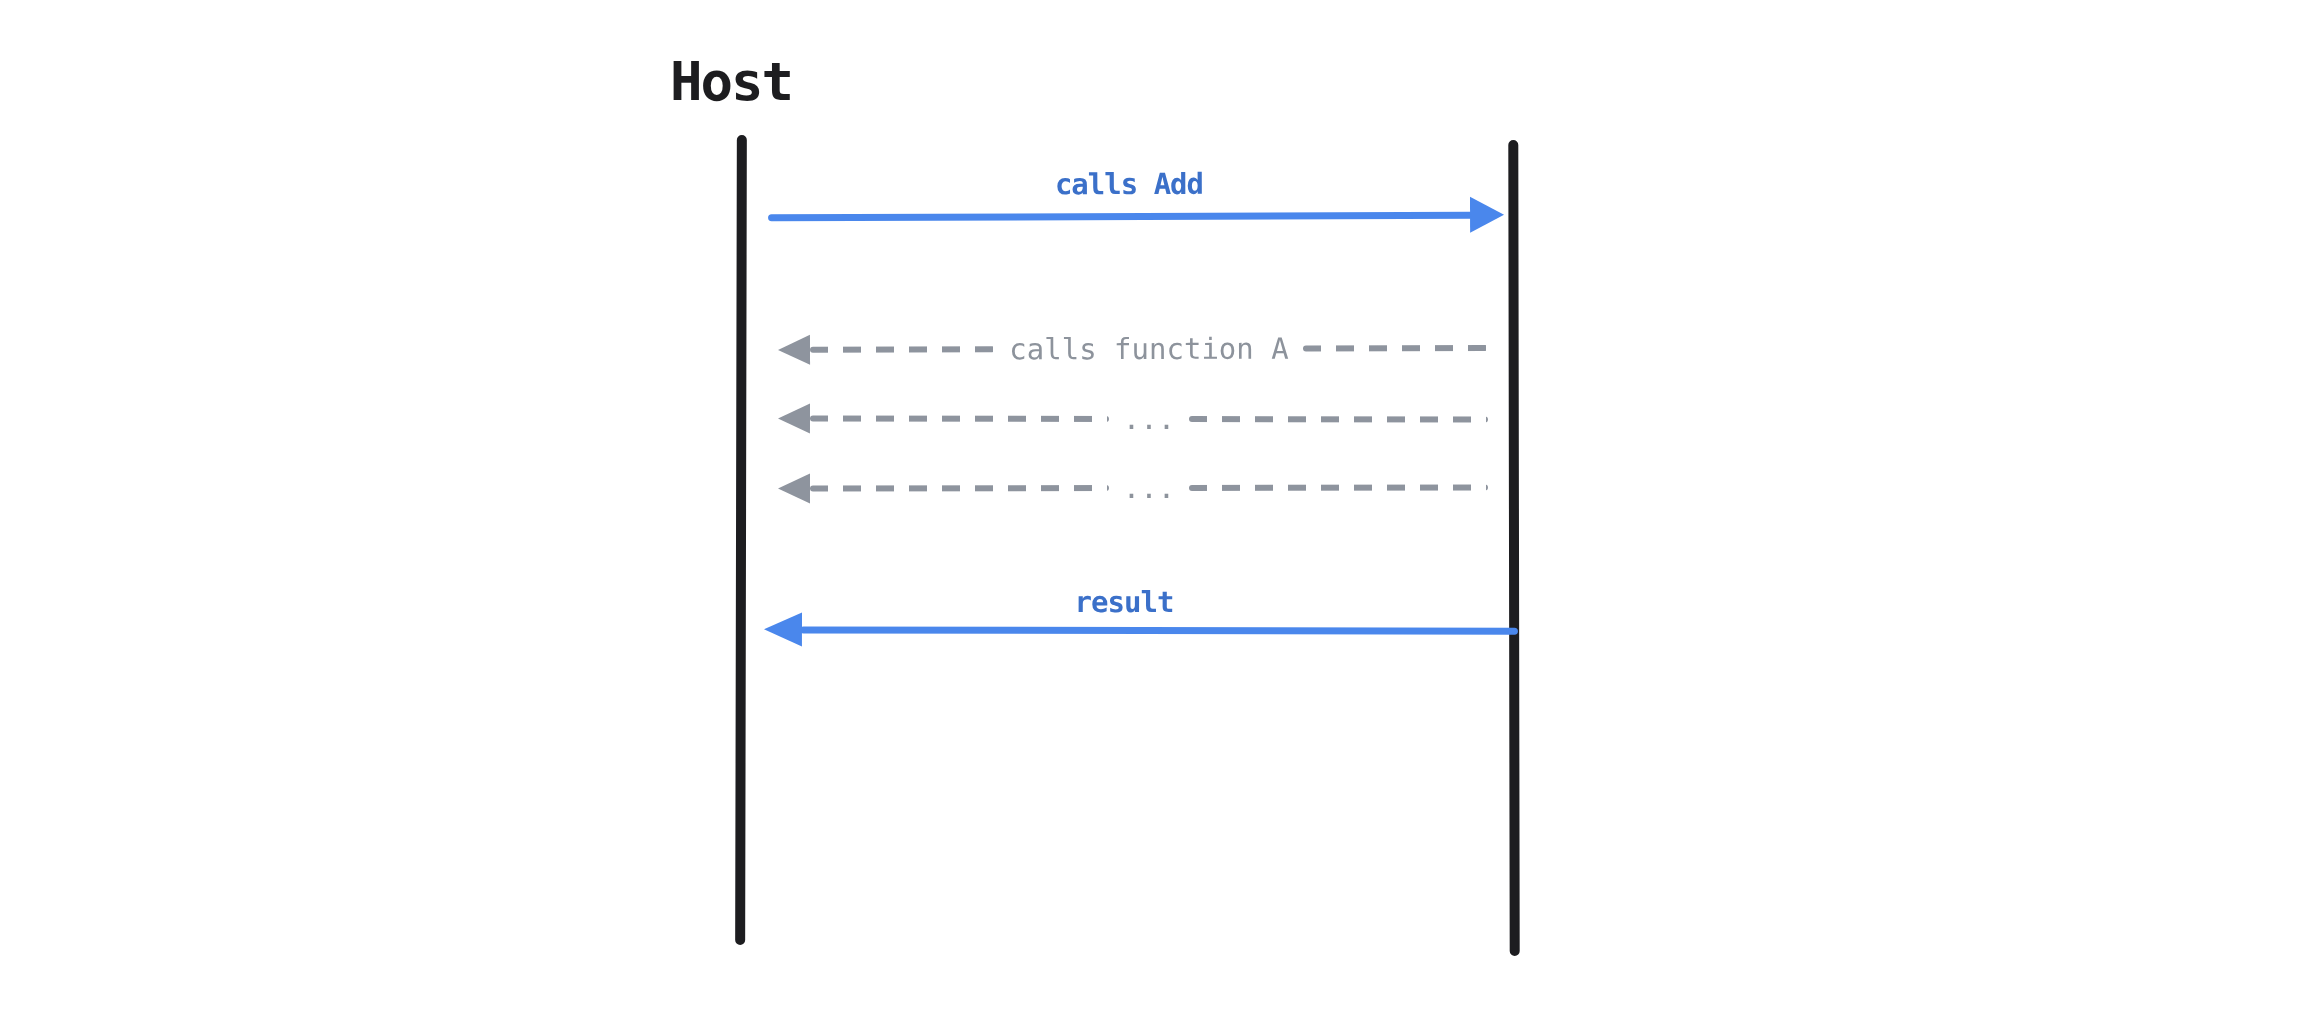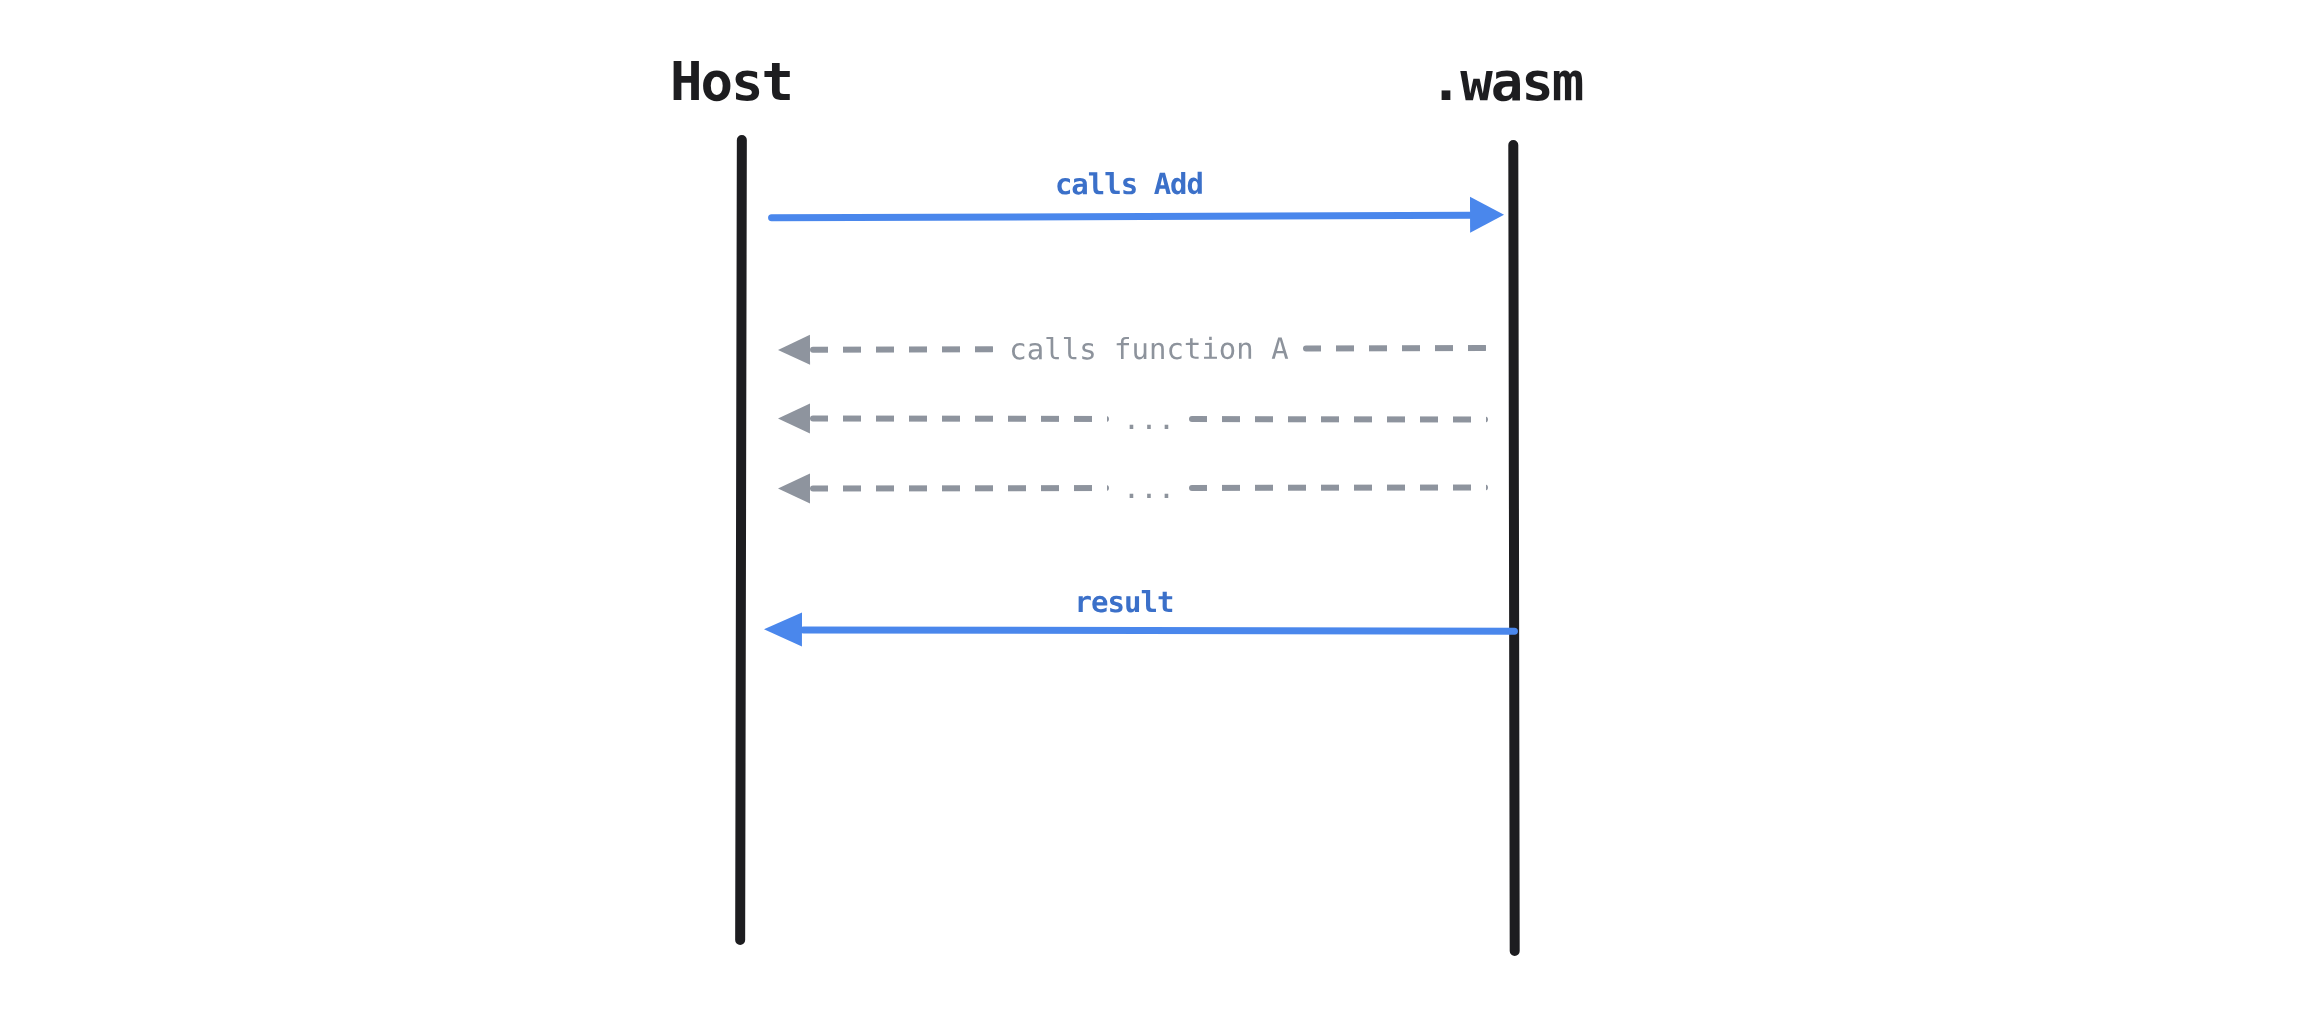--- a/index.html
+++ b/index.html
@@ -106,21 +106,20 @@
   .msg.m5 .blue-label { left: 0px; width: 720px; top: 12px; }
   .msg.m5 .shaft { left: 36px; top: 51px; width: 718px; }
   .msg.m5 .head { left: 0px; top: 37px; }
 </style>
 </head>
 <body>
 
 <div class="stage">
 
   <div class="actor-title host">Host</div>
-  <div class="actor-title wasm">.wasm</div>
 
   <div class="lifeline host"></div>
   <div class="lifeline wasm"></div>
 
   <div class="msg m1">
     <div class="blue-label">calls Add</div>
     <div class="shaft"></div>
     <div class="head point-right"></div>
   </div>
 

